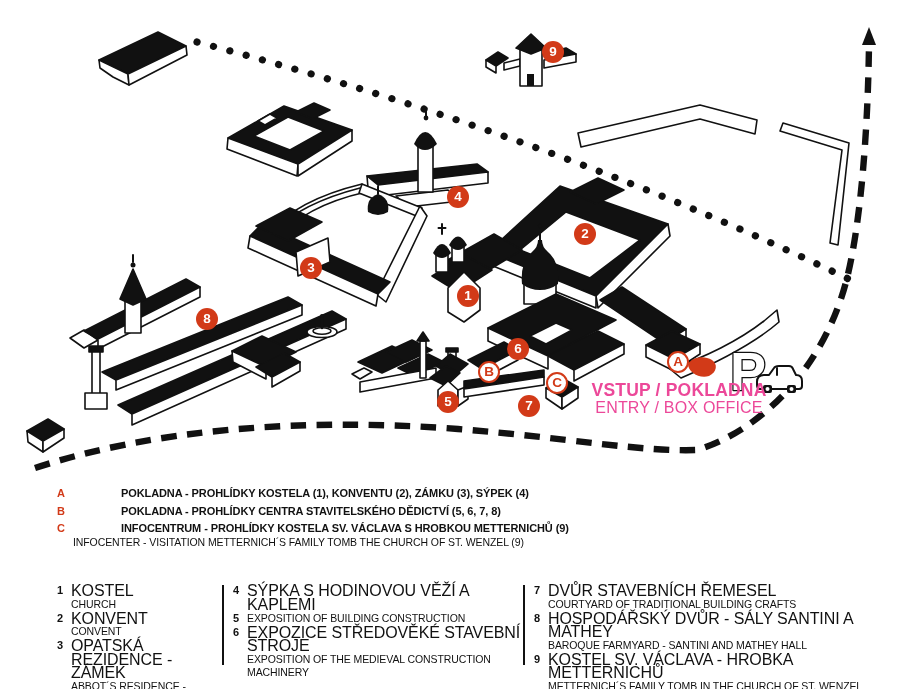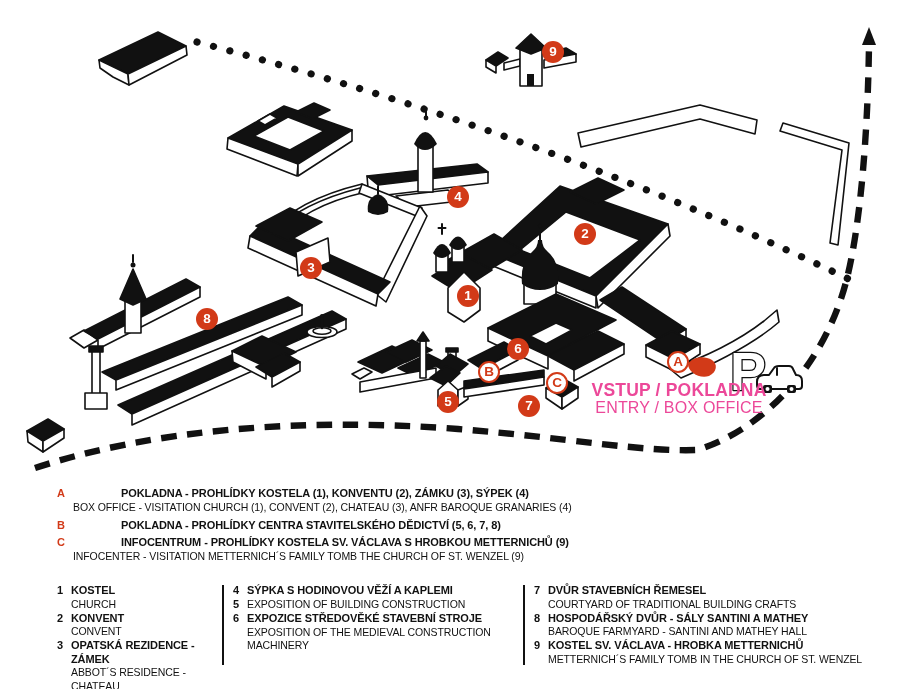--- a/index.html
+++ b/index.html
@@ -18,21 +18,21 @@
   .entry-label.l1{font-weight:bold;font-size:17.5px;letter-spacing:.2px;}
   .entry-label.l2{font-size:16px;letter-spacing:.2px;}
   .services{position:absolute;left:57px;top:486px;}
   .service-row{display:grid;grid-template-columns:16px auto;margin-bottom:3.5px;}
   .service-letter{font-weight:bold;font-size:11px;color:var(--accent,#d23a18);line-height:14px;}
   .service-cs{font-weight:bold;font-size:11px;line-height:14px;letter-spacing:-0.1px;margin-left:48px;}
   .service-en{font-size:10.5px;line-height:14px;letter-spacing:-0.1px;}
   .bldg-legend-col{position:absolute;top:584px;}
   .bldg-row{display:grid;grid-template-columns:14px auto;margin-bottom:0.5px;}
   .bldg-num{font-weight:bold;font-size:11px;line-height:13.5px;}
-  .bldg-cs{font-weight:bold;font-size:11px;line-height:13.5px;letter-spacing:-0.1px;}
+  .bldg-cs{font-weight:normal;font-size:16px;line-height:13.5px;letter-spacing:-0.1px;}
   .bldg-en{font-size:10.5px;line-height:13.5px;letter-spacing:-0.1px;}
   .col-divider{position:absolute;top:585px;width:2px;height:80px;background:#111;}
 </style>
 </head>
 <body>
 
 <div class="page">
 
   <svg class="map-layer" width="900" height="480" viewBox="0 0 900 480" stroke-linejoin="round" stroke-linecap="round">
 
@@ -224,21 +224,20 @@
     </div>
 
   <div class="entry-label l1" style="left:679px;top:380px;">VSTUP / POKLADNA</div>
   <div class="entry-label l2" style="left:679px;top:399px;">ENTRY / BOX OFFICE</div>
 
   <div class="services" id="services">
       <div class="service-row">
         <div class="service-letter">A</div>
         <div>
           <div class="service-cs">POKLADNA - PROHLÍDKY KOSTELA (1), KONVENTU (2), ZÁMKU (3), SÝPEK (4)</div>
-          <div class="service-en">BOX OFFICE - VISITATION CHURCH (1), CONVENT (2), CHATEAU (3), ANFR BAROQUE GRANARIES (4)</div>
         </div>
       </div>
       <div class="service-row">
         <div class="service-letter">B</div>
         <div>
           <div class="service-cs">POKLADNA - PROHLÍDKY CENTRA STAVITELSKÉHO DĚDICTVÍ (5, 6, 7, 8)</div>
         </div>
       </div>
       <div class="service-row">
         <div class="service-letter">C</div>

